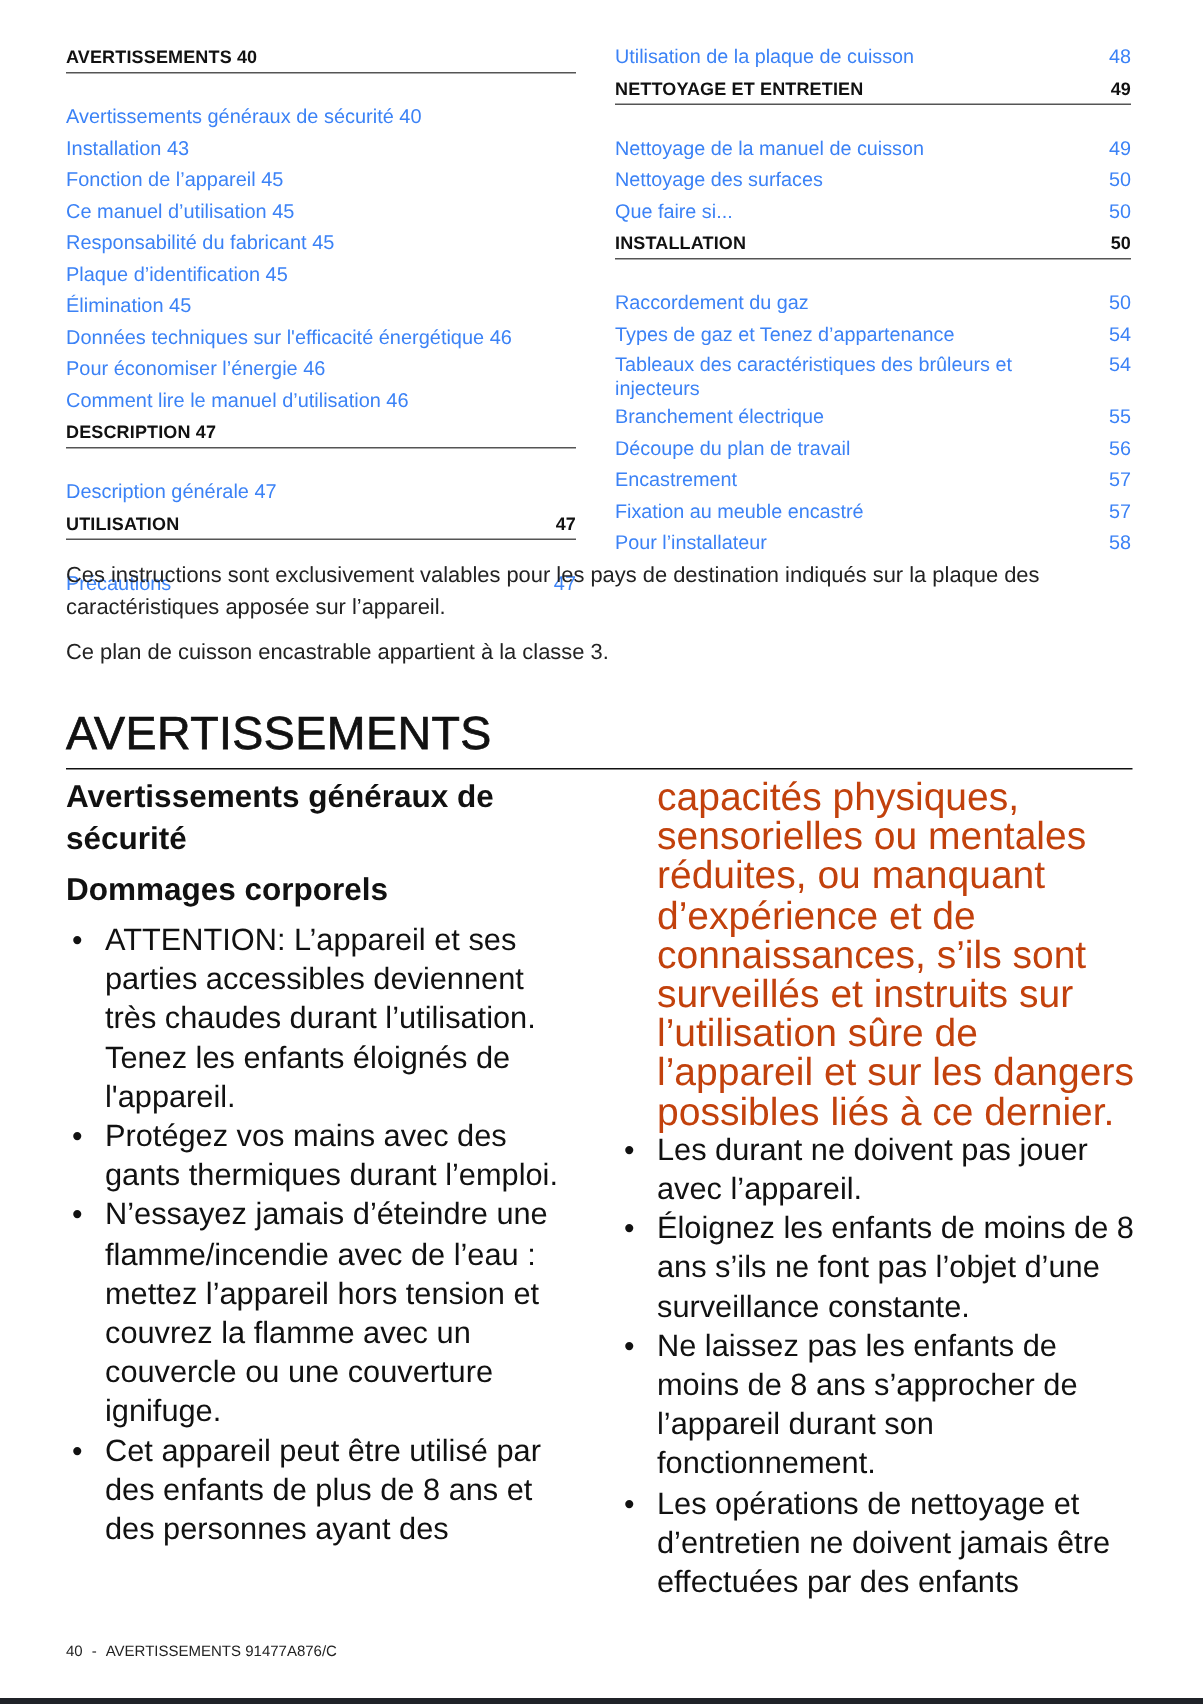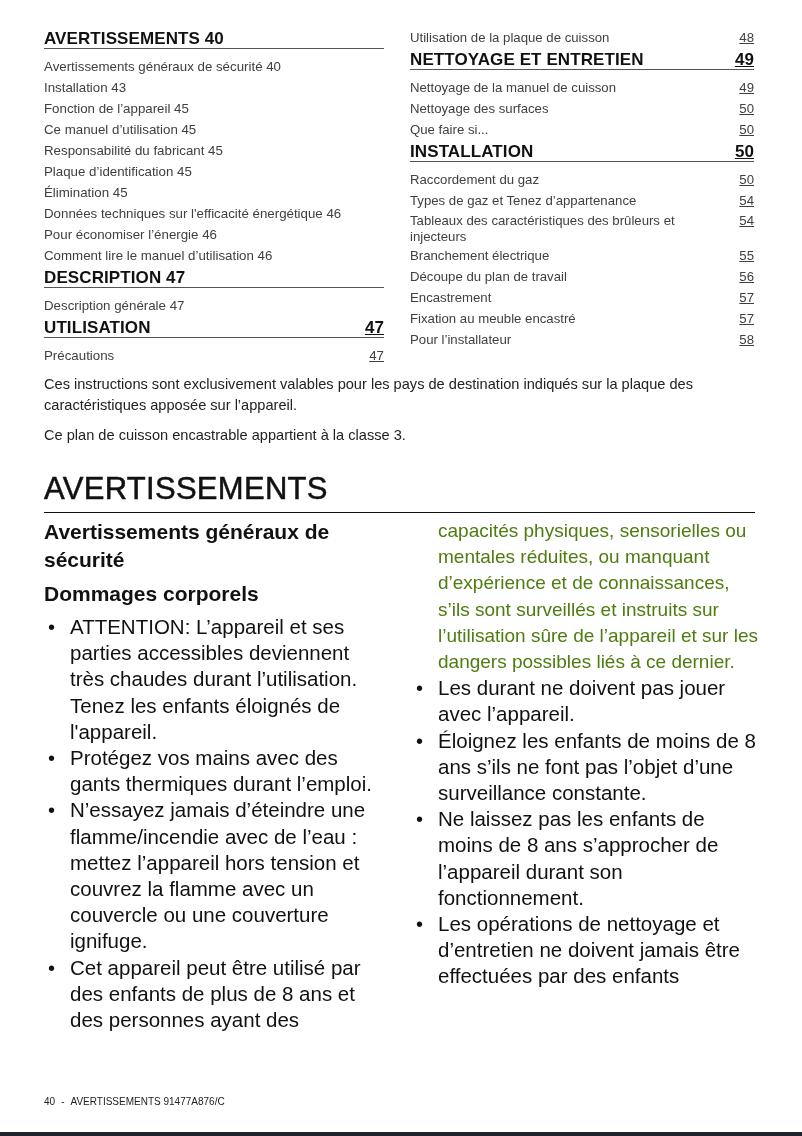--- a/index.html
+++ b/index.html
@@ -28,49 +28,49 @@
     }
     .toc-left { left: 44px; width: 340px; }
     .toc-right { left: 410px; width: 344px; }
 
     .toc-heading {
       display: flex;
       justify-content: space-between;
       align-items: flex-end;
       font-family: "Liberation Sans", sans-serif;
       font-weight: bold;
-      font-size: 17px;
+      font-size: 12px;
       line-height: 19px;
       height: 21px;
       border-bottom: 1.2px solid #555;
-      margin-bottom: 7px;
+      margin-bottom: 18px;
       letter-spacing: 0.1px;
     }
     .toc-item {
       display: flex;
       justify-content: space-between;
       align-items: flex-end;
       font-family: "Liberation Sans", sans-serif;
       font-size: 13.3px;
       line-height: 21px;
       height: 21px;
-      color: #404040;
+      color: #3b82f6;
       white-space: nowrap;
       gap: 39px;
     }
     .toc-item.wrap {
       white-space: normal;
       height: auto;
       line-height: 16px;
       align-items: flex-start;
       padding-top: 2px;
     }
     .toc-item.wrap .toc-label { max-width: 300px; }
     .toc-right .toc-item { font-size: 13.2px; }
-    .toc-page { padding-left: 6px; text-decoration: underline; }
+    .toc-page { padding-left: 6px; }
 
     
     .intro {
       position: absolute;
       left: 44px;
       top: 374px;
       width: 712px;
       font-family: "Liberation Sans", sans-serif;
       font-size: 14.6px;
       line-height: 21px;
@@ -129,23 +129,23 @@
       line-height: 26.2px;
       color: #111;
     }
     ul.bullets li .bullet {
       position: absolute;
       left: 4px;
       top: 0;
       font-size: 20px;
     }
     .cont-text {
-      font-size: 19px;
+      font-size: 26px;
       line-height: 26.2px;
-      color: #4d7c0f;
+      color: #c2410c;
     }
     .body-right ul.bullets li { padding-left: 0; }
     .body-right ul.bullets li .bullet { left: -22px; }
 
     
     .footer {
       position: absolute;
       left: 44px;
       top: 1096px;
       font-family: "Liberation Sans", sans-serif;

